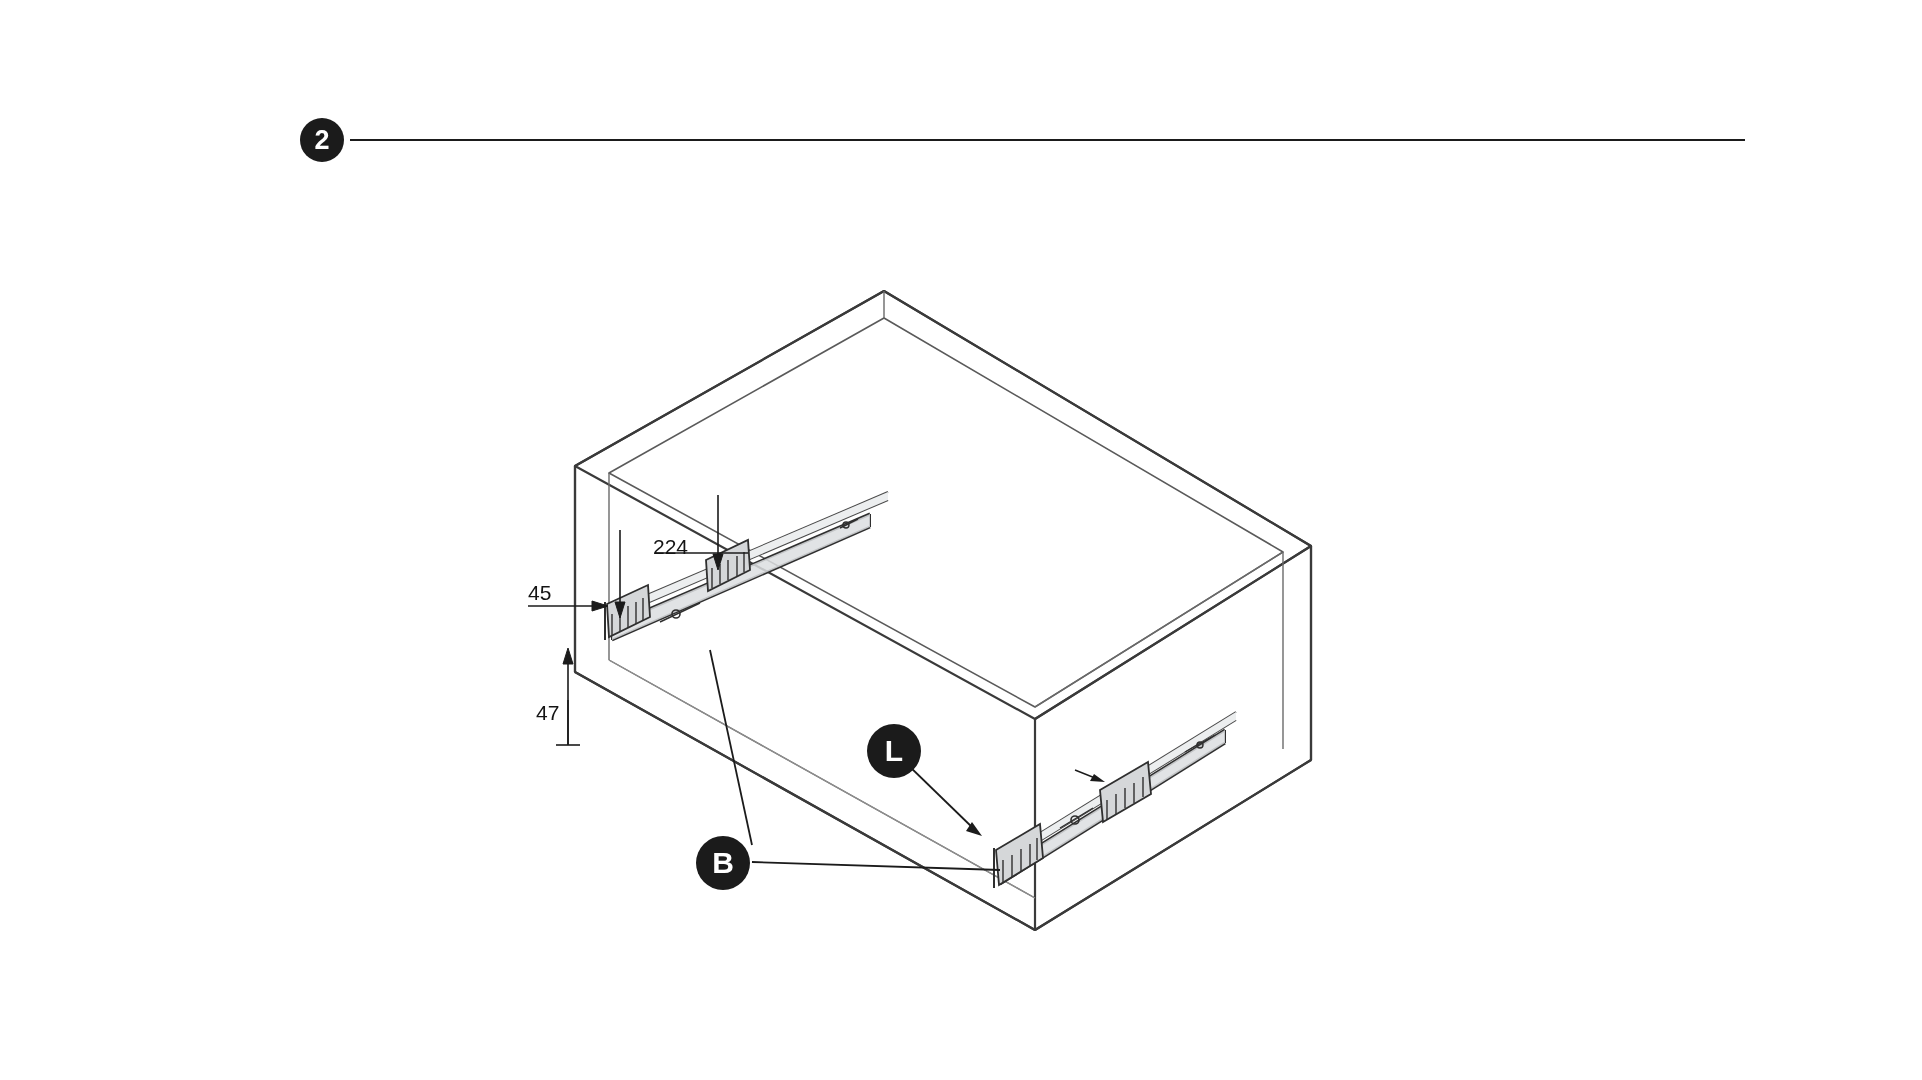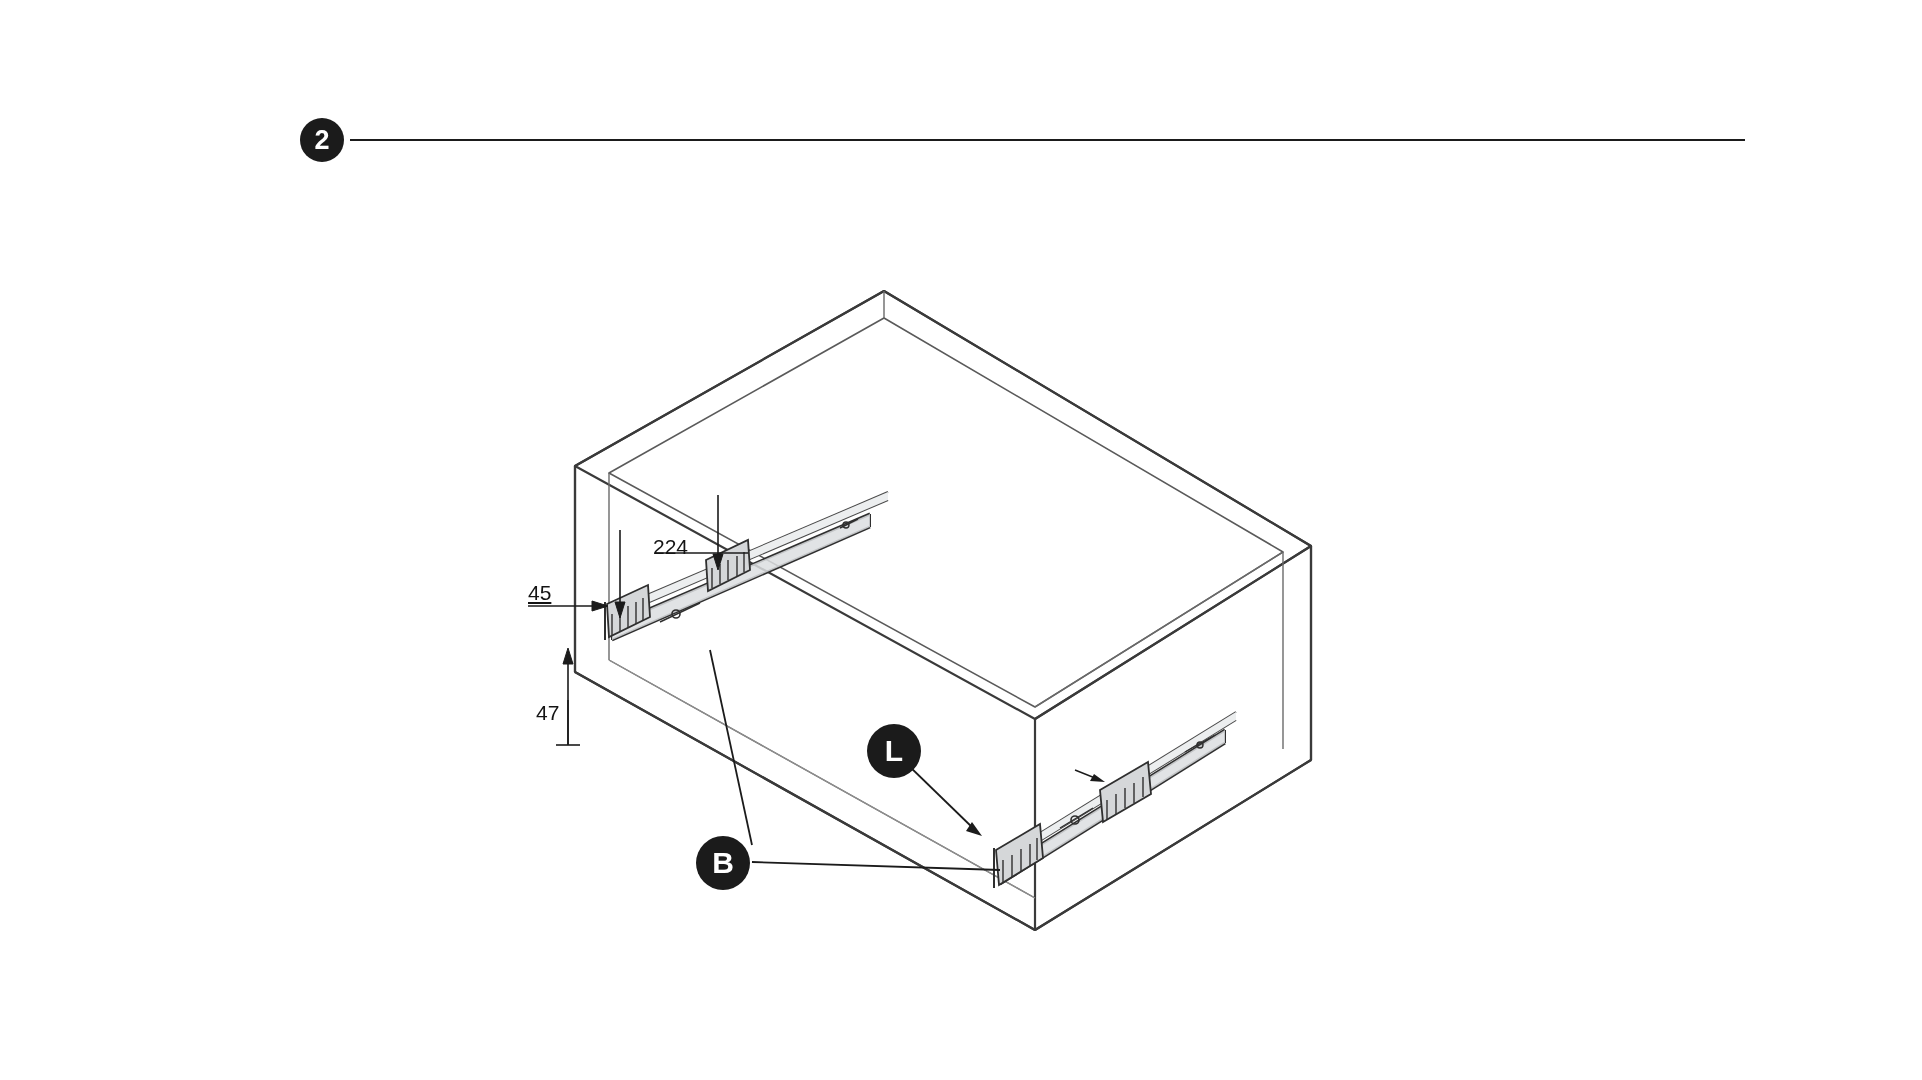--- a/index.html
+++ b/index.html
@@ -91,21 +91,21 @@
 
   
   .dim-label {
     position: absolute;
     font-size: 21px;
     color: #141414;
     font-family: "Liberation Sans", sans-serif;
     white-space: nowrap;
   }
   #dim-224 { left: 653px; top: 527px; margin-top: 8px; }
-  #dim-45  { left: 528px; top: 581px; text-decoration: underline; }
+  #dim-45  { left: 528px; top: 581px; }
   #dim-79  { left: 536px; top: 701px; }
 </style>
 </head>
 <body>
 
 <div id="page">
 
   <div class="step-header">
     <div class="step-badge">2</div>
     <div class="step-rule"></div>

